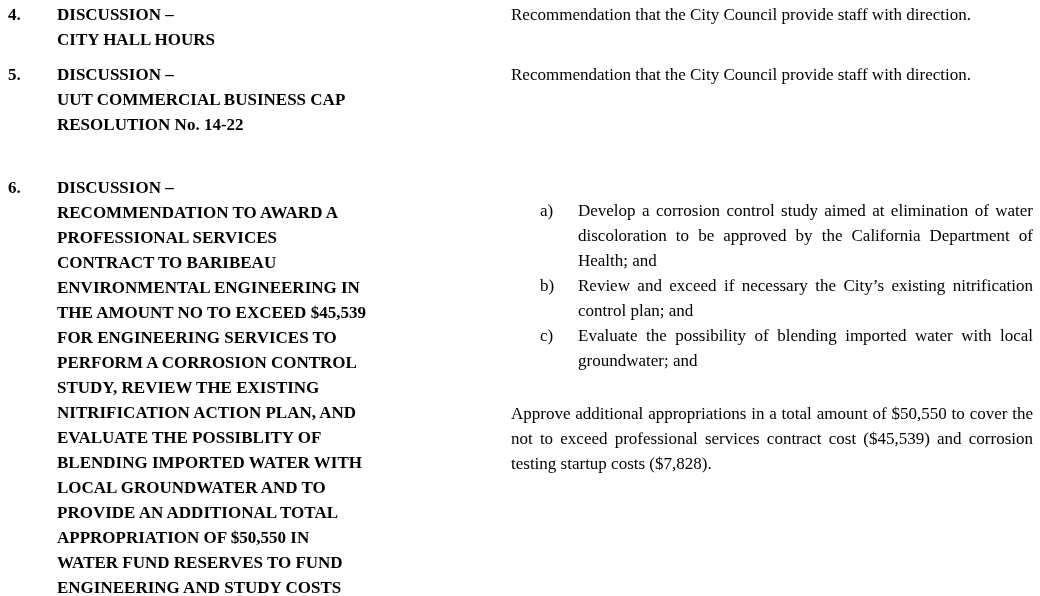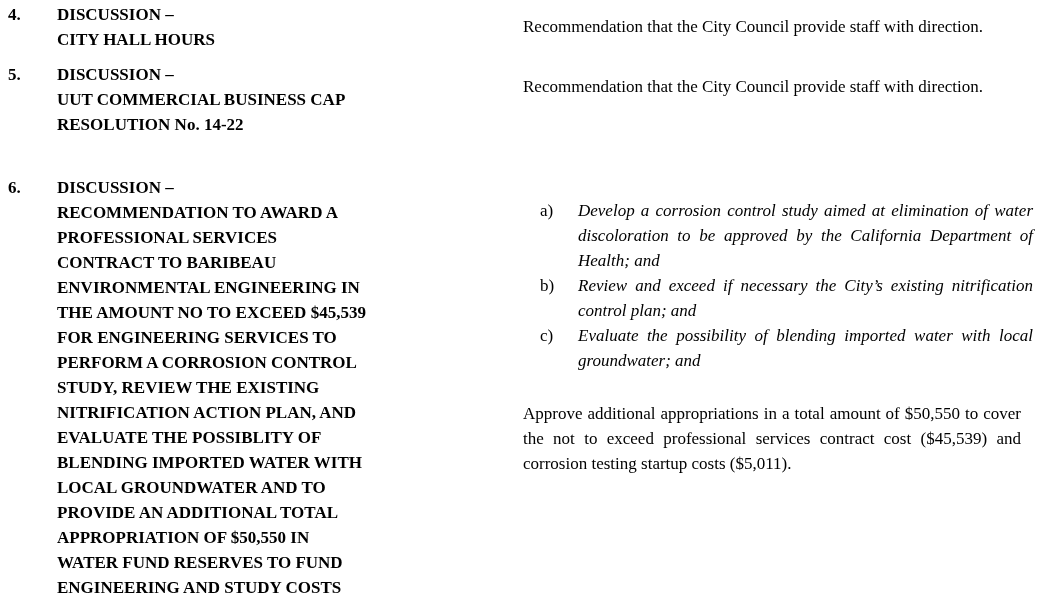--- a/index.html
+++ b/index.html
@@ -31,38 +31,37 @@
   }
   .item-number {
     font-weight: bold;
   }
   .item-title {
     font-weight: bold;
     white-space: pre-line;
     padding-right: 30px;
   }
   .item-right p {
-    margin: 12px;
+    margin: 0;
     text-align: justify;
   }
   .rec-list {
     margin: 23px 0 28px 0;
     padding-left: 29px;
   }
   .rec-list-item {
     display: flex;
   }
   .rec-marker {
     width: 38px;
     flex-shrink: 0;
   }
   .rec-text {
     flex: 1;
     text-align: justify;
-    font-style: italic;
   }
 </style>
 </head>
 <body>
 
 <div class="page">
 
   <div class="agenda-item item-4">
     <div class="item-number">4.</div>
     <div class="item-title">DISCUSSION –
@@ -111,17 +110,17 @@
         <div class="rec-list-item">
           <span class="rec-marker">b)</span>
           <span class="rec-text">Review and exceed if necessary the City’s existing nitrification control plan; and</span>
         </div>
         <div class="rec-list-item">
           <span class="rec-marker">c)</span>
           <span class="rec-text">Evaluate the possibility of blending imported water with local groundwater; and</span>
         </div>
       </div>
 
-      <p>Approve additional appropriations in a total amount of $50,550 to cover the not to exceed professional services contract cost ($45,539) and corrosion testing startup costs ($5,011).</p>
+      <p>Approve additional appropriations in a total amount of $50,550 to cover the not to exceed professional services contract cost ($45,539) and corrosion testing startup costs ($7,828).</p>
     </div>
   </div>
 
 </div>
 
 </body></html>

